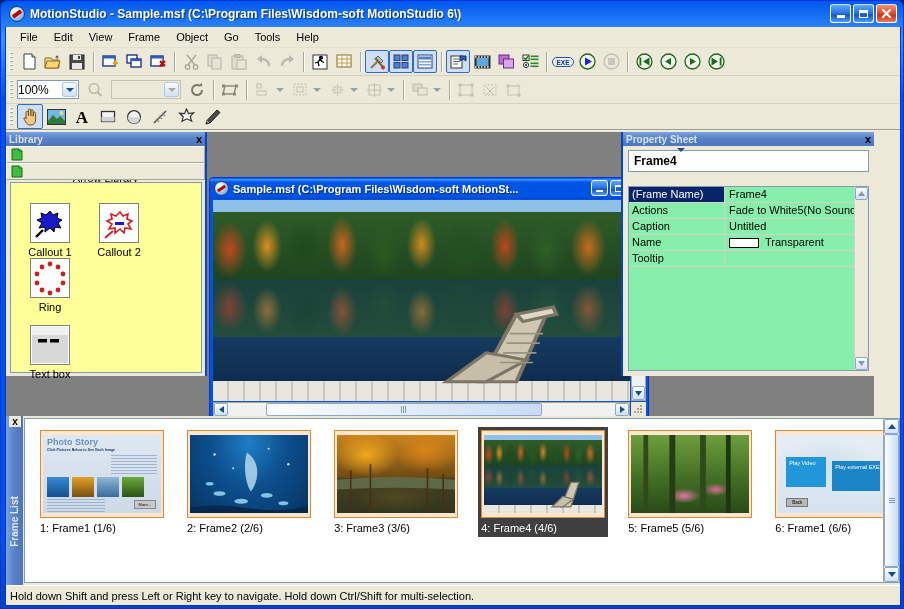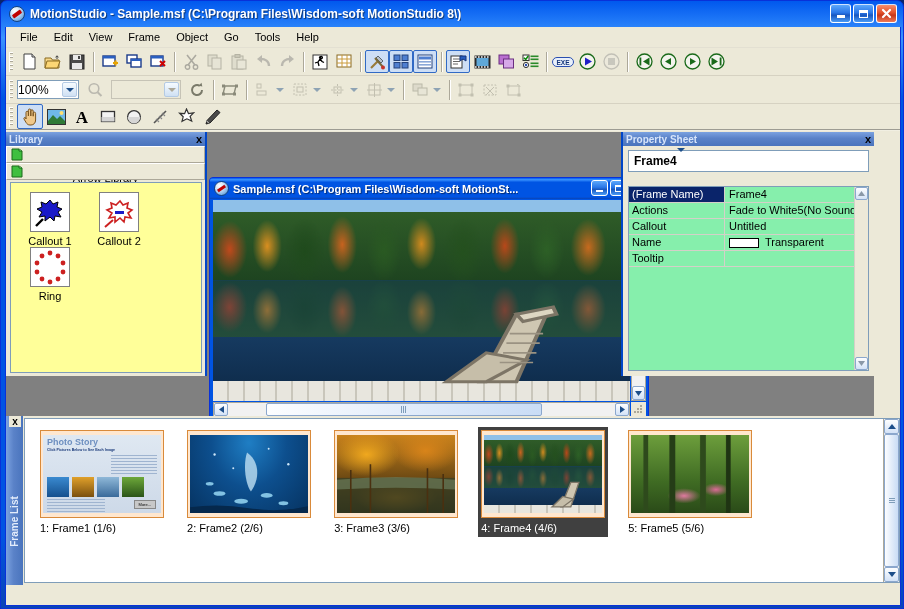--- a/index.html
+++ b/index.html
@@ -135,21 +135,21 @@
   .libhdr {
     height:17px;background:#ece9d8;border:1px solid #fff;
     border-right-color:#aca899;border-bottom-color:#aca899;
     display:flex;align-items:center; font-size:11px; position:relative;
   }
   .libhdr .libicon { width:14px;height:13px;margin:0 3px;flex:none;position:relative; }
   .libhdr .libname { position:absolute;left:0;right:0;text-align:center;margin-top:47px; }
   #libitems {
     position:absolute;left:4px;right:3px;top:50px;bottom:3px;
     background:#ffff99; border:1px solid #7f9db9;
-    padding:9px 0 0 14px;
+    padding:20px 0 0 14px;
   }
   .lib-cell { width:50px; display:inline-block; margin-right:16px; text-align:center; vertical-align:top; }
   .lib-thumb {
     width:40px;height:40px;background:#fff;border:1px solid #808080;
     margin:0 auto 3px auto;position:relative;overflow:hidden;
   }
   .lib-label { font-size:11px; color:#000; }
 
   
   #doc-window {
@@ -321,21 +321,21 @@
       radial-gradient(ellipse 60% 50% at 40% 40%, #cfe0ea 0%, transparent 70%),
       linear-gradient(180deg,#e6eef5,#d6e3ee);}
 </style>
 </head>
 <body>
 
 <div id="app-window">
 
   <div id="title-bar">
     <div id="app-icon"></div>
-    <div id="title-text">MotionStudio - Sample.msf (C:\Program Files\Wisdom-soft MotionStudio 8\)</div>
+    <div id="title-text">MotionStudio - Sample.msf (C:\Program Files\Wisdom-soft MotionStudio 6\)</div>
     <div class="wbtns">
       <div class="wbtn">
           <div class="minglyph"></div>
         </div>
       <div class="wbtn">
           <div class="maxglyph"></div>
         </div>
       <div class="wbtn close">
         <svg width="11" height="11" viewBox="0 0 11 11">
             <path d="M2 2 L9 9 M9 2 L2 9" stroke="#fff" stroke-width="2.2" stroke-linecap="round" fill="none"></path>
@@ -810,20 +810,31 @@
                     <circle cx="11" cy="31" r="2.4"></circle>
                     <circle cx="6" cy="24" r="2.4"></circle>
                     <circle cx="6" cy="15" r="2.4"></circle>
                     <circle cx="11" cy="8" r="2.4"></circle>
                   </g>
                 </svg>
             </div>
             <div class="lib-label">Ring</div>
           </div>
           <div style="height:12px"></div>
+          <div class="lib-cell">
+            <div class="lib-thumb">
+              <svg width="38" height="38" viewBox="0 0 38 38">
+                  <rect x="1" y="1" width="36" height="36" fill="#d8d8d8"></rect>
+                  <rect x="1" y="1" width="36" height="8" fill="#f0f0f0"></rect>
+                  <rect x="7" y="13" width="9" height="3.5" fill="#000"></rect>
+                  <rect x="19" y="13" width="9" height="3.5" fill="#000"></rect>
+                </svg>
+            </div>
+            <div class="lib-label">Text box</div>
+          </div>
         </div>
       </div>
 
       <div id="doc-window">
         <div id="doc-title">
           <div id="doc-icon"></div>
           <div id="doc-title-text">Sample.msf (C:\Program Files\Wisdom-soft MotionSt...</div>
           <div class="dwbtns">
             <div class="dwbtn">
                 <div style="width:7px;height:2.5px;background:#fff;margin-top:6px"></div>
@@ -919,21 +930,21 @@
           <div style="position:absolute;left:0;right:14px;top:0;bottom:0;">
             <div class="prow sel">
               <div class="pname">(Frame Name)</div>
               <div class="pval">Frame4</div>
             </div>
             <div class="prow">
               <div class="pname">Actions</div>
               <div class="pval">Fade to White5(No Sound)[</div>
             </div>
             <div class="prow">
-              <div class="pname">Callout</div>
+              <div class="pname">Caption</div>
               <div class="pval">Untitled</div>
             </div>
             <div class="prow">
               <div class="pname">Name</div>
               <div class="pval">
                 <span class="swatch"></span>
                 <span>Transparent</span>
               </div>
             </div>
             <div class="prow">
@@ -1062,20 +1073,36 @@
           <div class="fcell">
             <div class="fthumb">
                 <div class="inner">
               <div class="forest-scene"></div>
             </div>
               </div>
             <div class="fcap">5: Frame5 (5/6)</div>
           </div>
 
           
+          <div class="fcell" style="margin-right:0">
+            <div class="fthumb">
+                <div class="inner">
+              <div class="map-scene">
+                <div style="position:absolute;left:8px;top:22px;width:40px;height:30px;background:#2196d8;color:#fff;font-size:5.5px;padding:3px;font-family:'Liberation Sans',sans-serif">
+                  <span>Play Video</span>
+                </div>
+                <div style="position:absolute;left:54px;top:26px;width:48px;height:30px;background:#1a86c8;color:#fff;font-size:5.5px;padding:3px;font-family:'Liberation Sans',sans-serif">
+                  <span>Play external EXE</span>
+                </div>
+                <div style="position:absolute;left:8px;bottom:6px;background:#b8b8b8;border:1px solid #777;padding:1px 5px;font-size:4.5px">Back</div>
+              </div>
+            </div>
+              </div>
+            <div class="fcap">6: Frame1 (6/6)</div>
+          </div>
 
         </div>
 
         <div id="fl-sbv">
           <div class="sb-btn" style="position:absolute;left:0;right:0;top:0;height:15px">
             <svg width="8" height="5" viewBox="0 0 8 5">
                 <path d="M4 0L8 5H0z" fill="#1c4e8a"></path>
               </svg>
           </div>
           <div class="sb-thumb" style="position:absolute;left:0;right:0;top:15px;bottom:15px;">
@@ -1083,15 +1110,18 @@
             </div>
           <div class="sb-btn" style="position:absolute;left:0;right:0;bottom:0;height:15px">
             <svg width="8" height="5" viewBox="0 0 8 5">
                 <path d="M4 5L0 0h8z" fill="#1c4e8a"></path>
               </svg>
           </div>
         </div>
       </div>
     </div>
 
+    <div id="statusbar">
+      <span>Hold down Shift and press Left or Right key to navigate. Hold down Ctrl/Shift for multi-selection.</span>
+    </div>
 
   </div>
 </div>
 
 </body></html>

